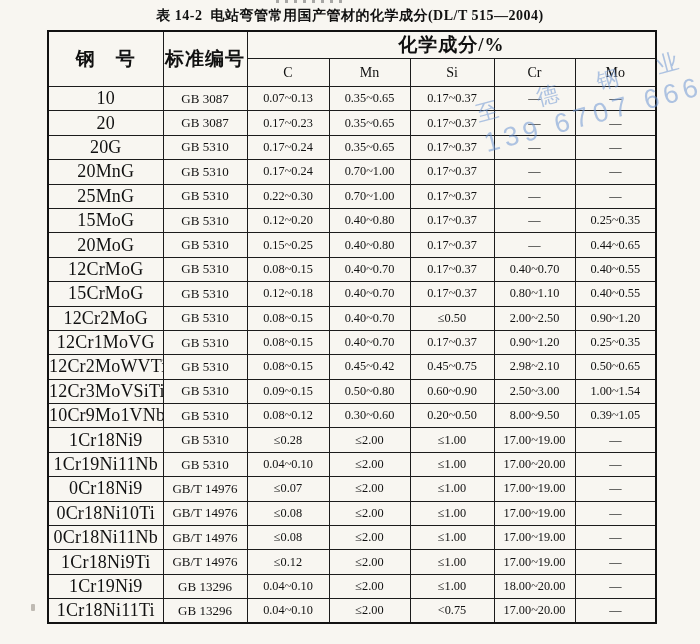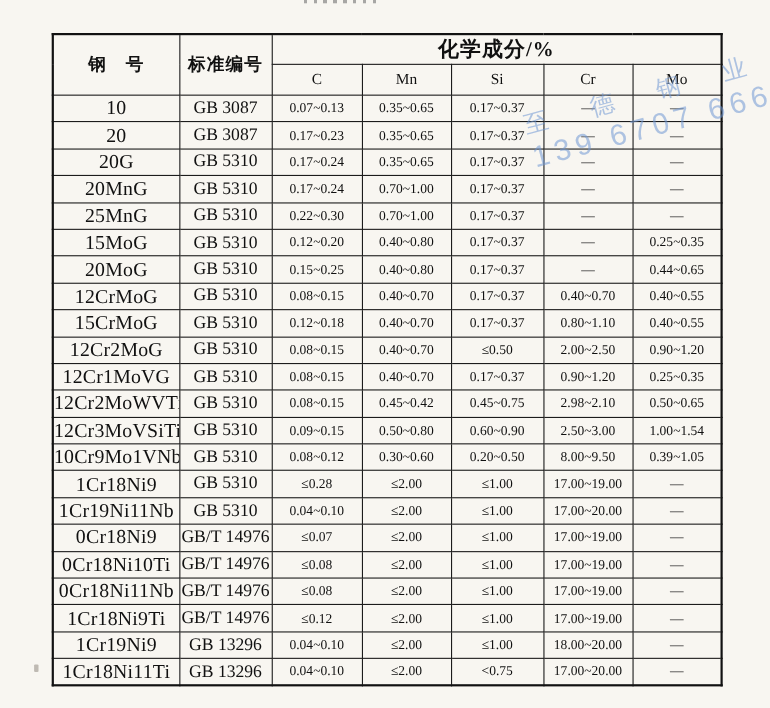--- a/index.html
+++ b/index.html
@@ -36,26 +36,26 @@
     border:2.5px solid #121212;
     background:transparent;
   }
   .comp-table th,.comp-table td{
     border:1.5px solid #1c1c1c;
     text-align:center;vertical-align:middle;
     padding:0;overflow:hidden;white-space:pre;
   }
   tr.hdr-top{height:26px}
   tr.hdr-sub{height:28px}
-  th.cjk{font-size:16px;font-weight:bold;letter-spacing:1px}
+  th.cjk{font-size:19px;font-weight:bold;letter-spacing:1px}
   th.comp-span{font-size:19px}
   th.elem{font-size:14px;font-weight:normal}
   tr.data-row{height:24.4px}
   td.steel{font-size:18px;letter-spacing:.2px}
-  td.standard{font-size:16px}
+  td.standard{font-size:13px}
   td.val{font-size:12.3px}
   .watermark{
     position:absolute;left:474px;top:104px;
     transform:rotate(-15deg);
     transform-origin:left top;
     color:rgba(112,152,212,.55);
     pointer-events:none;
     z-index:5;
     line-height:1;
   }
@@ -69,20 +69,21 @@
   }
 </style>
 </head>
 <body>
 
 <div class="page">
 
   <div class="top-artifact"></div>
   <div class="side-artifact"></div>
 
+  <div class="title">表 14-2  电站弯管常用国产管材的化学成分(DL/T 515—2004)</div>
 
   <table class="comp-table">
     <colgroup>
       <col style="width:115px">
       <col style="width:84px">
       <col style="width:82px">
       <col style="width:81px">
       <col style="width:84px">
       <col style="width:81px">
       <col style="width:81px">

